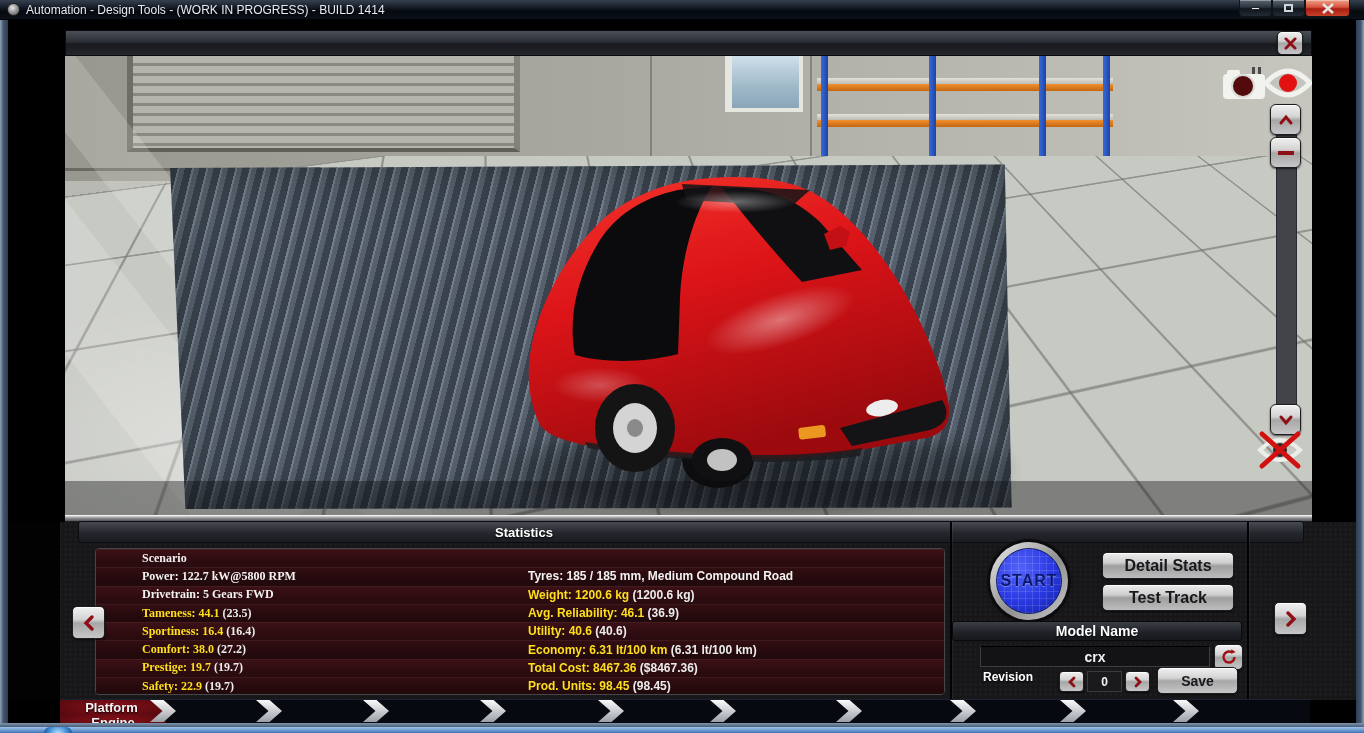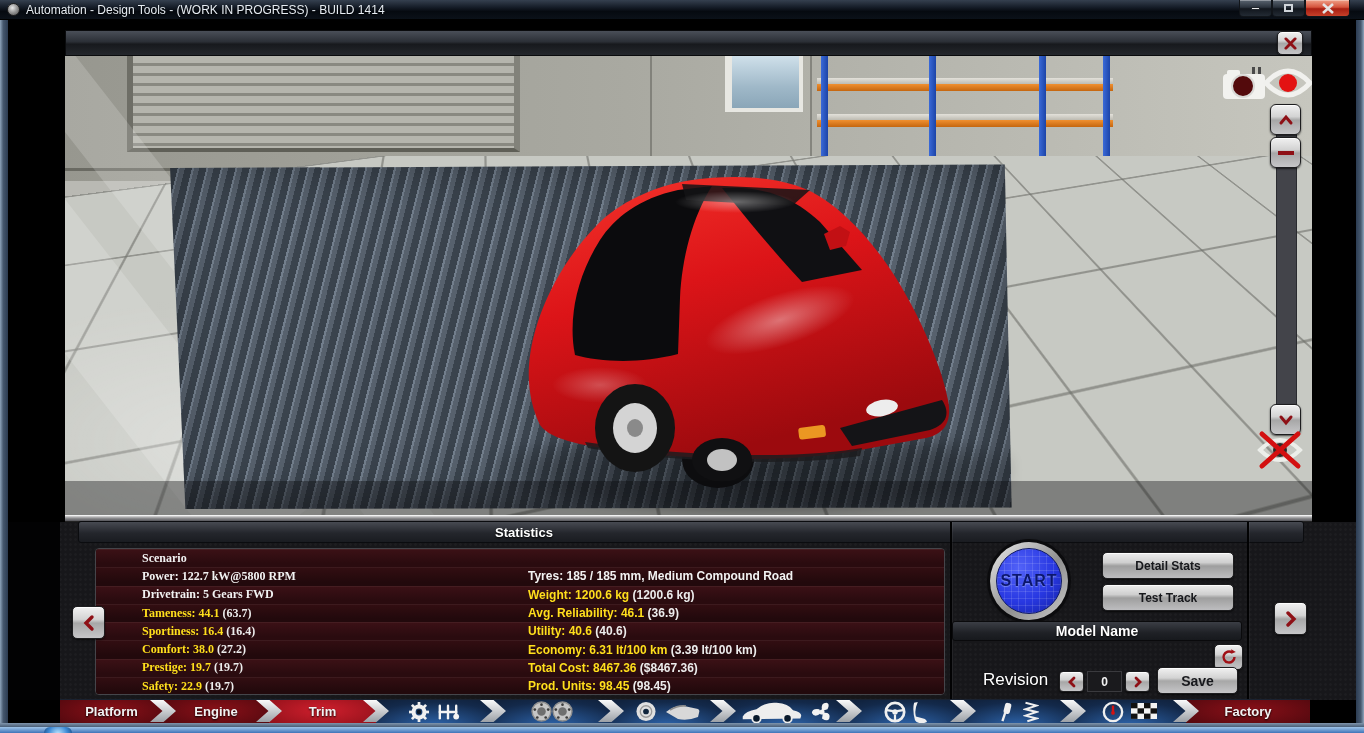--- a/index.html
+++ b/index.html
@@ -129,42 +129,42 @@
     background:linear-gradient(135deg,#ececec 0%,#8f8f8f 55%,#c9c9c9 100%);
     box-shadow:0 0 0 3px #0b0b0d, 0 2px 5px rgba(0,0,0,.7); padding:6px; }
   .start-face { width:100%; height:100%; border-radius:50%;
     background-image:
       repeating-linear-gradient(0deg, rgba(255,255,255,.12) 0 1px, transparent 1px 7px),
       repeating-linear-gradient(90deg, rgba(255,255,255,.12) 0 1px, transparent 1px 7px),
       radial-gradient(circle at 35% 30%, #5262f8 0%, #2838e2 55%, #1320a0 100%);
     display:flex; align-items:center; justify-content:center;
     color:#0c176e; font-weight:800; font-size:16px; letter-spacing:1px;
     text-shadow:0 1px 1px rgba(170,190,255,.55); border:1px solid #101a66; }
-  .btn-wide { width:132px; height:27px; font-size:12px;
+  .btn-wide { width:132px; height:27px; font-size:16px;
     background:linear-gradient(180deg,#ededed 0%,#cfcfcf 38%,#9e9e9e 52%,#bdbdbf 100%),
       repeating-linear-gradient(0deg, rgba(0,0,0,.05) 0 1px, transparent 1px 3px); }
   .model-header { left:952px; top:621px; width:290px; height:20px;
     background:linear-gradient(180deg,#3b3e45 0%,#1f2126 60%,#17191d 100%);
     border:1px solid #0a0a0c; border-radius:3px; display:flex; align-items:center;
     justify-content:center; color:#fff; font-size:14px; font-weight:bold;
     text-shadow:0 1px 2px #000; }
   .model-input { left:980px; top:646px; width:230px; height:21px; background:#131316;
     border:1px solid #3d3d42; border-top-color:#000; color:#f2f2f2; font-size:14px;
     font-weight:bold; text-align:center; font-family:"Liberation Sans", sans-serif; }
-  .rev-label { left:983px; top:670px; color:#fff; font-size:17px; font-weight:normal;
+  .rev-label { left:983px; top:670px; color:#fff; font-size:12px; font-weight:bold;
     text-shadow:0 1px 2px #000; }
   .rev-btn { width:25px; height:21px; border-radius:4px; }
   .rev-value { left:1087px; top:671px; width:35px; height:21px; background:#1a1a1d;
     border:1px solid #3a3a3e; color:#f2f2f2; font-size:12px; font-weight:bold;
     display:flex; align-items:center; justify-content:center; }
   .save-btn { left:1157px; top:667px; width:81px; height:27px; font-size:14px; }
 
   
   .tabbar { left:60px; top:699px; width:1250px; height:24px; display:flex;
-    background:#060a10; border-top:1px solid #1a2230; }
+    background:#060a10; border-top:1px solid #1a2230;flex-direction:column; }
   .tab { height:100%; display:flex; align-items:center; justify-content:center; gap:7px;
     color:#f2f2f2; font-size:13px; font-weight:bold; text-shadow:0 1px 2px #000; }
   .tab.red { background:radial-gradient(130% 180% at 50% 45%, #8a1018 0%, #55090f 48%, #2b0509 100%); }
   .tab.red-active { background:radial-gradient(130% 180% at 50% 45%, #cf1f2d 0%, #8a0f18 55%, #470,70c 100%);
     background:radial-gradient(130% 180% at 50% 45%, #cf1f2d 0%, #8a0f18 55%, #47070c 100%); }
   .tab.blue { background:radial-gradient(130% 220% at 50% 115%, #2e66ae 0%, #13294a 48%, #070d17 100%); }
   .tab-sep { position:absolute; top:1px; width:26px; height:22px;
     clip-path:polygon(0 0, 52% 0, 100% 50%, 52% 100%, 0 100%, 48% 50%);
     background:linear-gradient(180deg,#fafafa,#9ba0a6); }
   .ticon { display:block; }
@@ -325,30 +325,30 @@
       </div>
       <div class="stat-row odd">
         <div class="stat-cell left"><span class="main white">Power: 122.7 kW@5800 RPM</span></div>
         <div class="stat-cell right"><span class="main white">Tyres: 185 / 185 mm, Medium Compound Road</span></div>
       </div>
       <div class="stat-row">
         <div class="stat-cell left"><span class="main white">Drivetrain: 5 Gears FWD</span></div>
         <div class="stat-cell right"><span class="main yellow">Weight: 1200.6 kg</span><span class="paren"> (1200.6 kg)</span></div>
       </div>
       <div class="stat-row odd">
-        <div class="stat-cell left"><span class="main yellow">Tameness: 44.1</span><span class="paren"> (63.7)</span></div>
+        <div class="stat-cell left"><span class="main yellow">Tameness: 44.1</span><span class="paren"> (23.5)</span></div>
         <div class="stat-cell right"><span class="main yellow">Avg. Reliability: 46.1</span><span class="paren"> (36.9)</span></div>
       </div>
       <div class="stat-row">
         <div class="stat-cell left"><span class="main yellow">Sportiness: 16.4</span><span class="paren"> (16.4)</span></div>
         <div class="stat-cell right"><span class="main yellow">Utility: 40.6</span><span class="paren"> (40.6)</span></div>
       </div>
       <div class="stat-row odd">
         <div class="stat-cell left"><span class="main yellow">Comfort: 38.0</span><span class="paren"> (27.2)</span></div>
-        <div class="stat-cell right"><span class="main yellow">Economy: 6.31 lt/100 km</span><span class="paren"> (3.39 lt/100 km)</span></div>
+        <div class="stat-cell right"><span class="main yellow">Economy: 6.31 lt/100 km</span><span class="paren"> (6.31 lt/100 km)</span></div>
       </div>
       <div class="stat-row">
         <div class="stat-cell left"><span class="main yellow">Prestige: 19.7</span><span class="paren"> (19.7)</span></div>
         <div class="stat-cell right"><span class="main yellow">Total Cost: 8467.36</span><span class="paren"> ($8467.36)</span></div>
       </div>
       <div class="stat-row odd">
         <div class="stat-cell left"><span class="main yellow">Safety: 22.9</span><span class="paren"> (19.7)</span></div>
         <div class="stat-cell right"><span class="main yellow">Prod. Units: 98.45</span><span class="paren"> (98.45)</span></div>
       </div>
     </div>
@@ -366,20 +366,21 @@
         <path d="M5 3 L11 9 L5 15" stroke="#8e1016" stroke-width="3.4" fill="none" stroke-linecap="round"></path>
       </svg>
   </div>
 
   <div class="abs start-ring">
     <div class="start-face">START</div>
   </div>
   <div class="abs metal btn-wide" style="left:1102px;top:552px">Detail Stats</div>
   <div class="abs metal btn-wide" style="left:1102px;top:584px">Test Track</div>
   <div class="abs model-header">Model Name</div>
+  <input class="abs model-input" value="crx" style="">
   <div class="abs metal" style="left:1214px;top:644px;width:29px;height:26px">
     <svg width="18" height="18" viewBox="0 0 18 18">
       <path d="M14.5 9 a5.5 5.5 0 1 1 -2.4-4.5" stroke="#a01016" stroke-width="2.4" fill="none"></path>
       <path d="M11.2 1.2 L11.4 5.8 L15.8 4.0 Z" fill="#a01016"></path>
     </svg>
   </div>
   <div class="abs rev-label">Revision</div>
   <div class="abs metal rev-btn" style="left:1059px;top:671px">
     <svg width="12" height="14" viewBox="0 0 12 14">
         <path d="M8 3 L4 7 L8 11" stroke="#8e1016" stroke-width="2.8" fill="none" stroke-linecap="round"></path>

